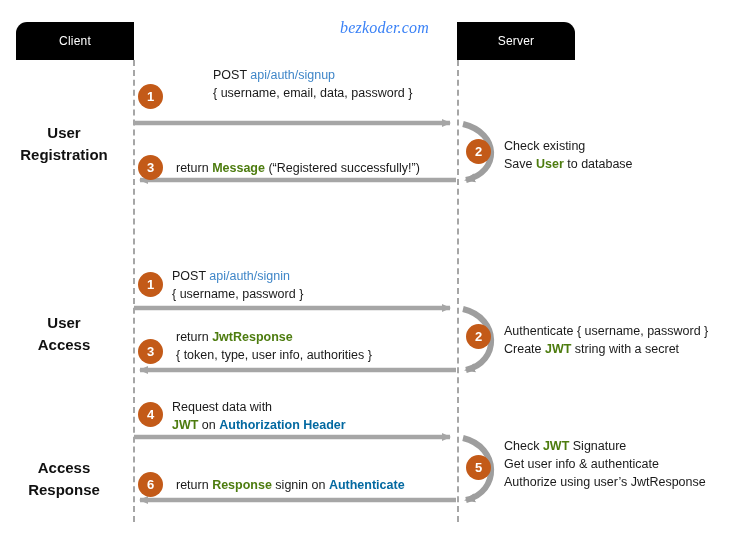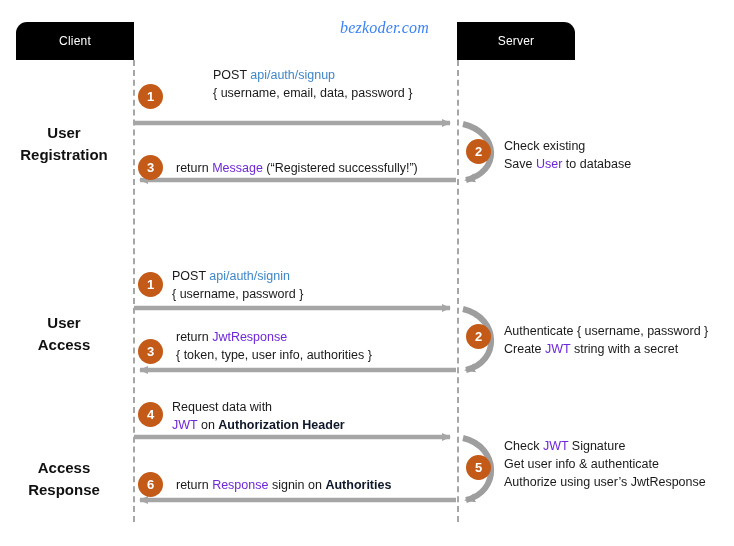--- a/index.html
+++ b/index.html
@@ -102,22 +102,22 @@
   
   .msg {
     position: absolute;
     font-size: 12.5px;
     color: #1a1a1a;
     line-height: 1.45;
     white-space: nowrap;
     z-index: 5;
   }
   .kw-blue  { color: #3f86c8; }
-  .kw-green { color: #6d28d9; font-weight: normal; }
-  .kw-bold  { font-weight: bold; color: #0f172a; }
+  .kw-green { color: #4d7c0f; font-weight: bold; }
+  .kw-bold  { font-weight: bold; color: #0369a1; }
 
   
   .arrow-layer {
     position: absolute;
     left: 0;
     top: 0;
     width: 734px;
     height: 546px;
     pointer-events: none;
     z-index: 2;
@@ -245,17 +245,17 @@
     <div>
       <span>Check </span><span class="kw-green">JWT</span><span> Signature</span>
     </div>
     <div>Get user info &amp; authenticate</div>
     <div>Authorize using user’s JwtResponse</div>
   </div>
 
   <div class="badge" style="left:138px; top:472px;">6</div>
   <div class="msg" style="left:176px; top:476px;">
     <div>
-      <span>return </span><span class="kw-green">Response</span><span> signin on </span><span class="kw-bold">Authorities</span>
+      <span>return </span><span class="kw-green">Response</span><span> signin on </span><span class="kw-bold">Authenticate</span>
     </div>
   </div>
 
 </div>
 
 </body></html>

